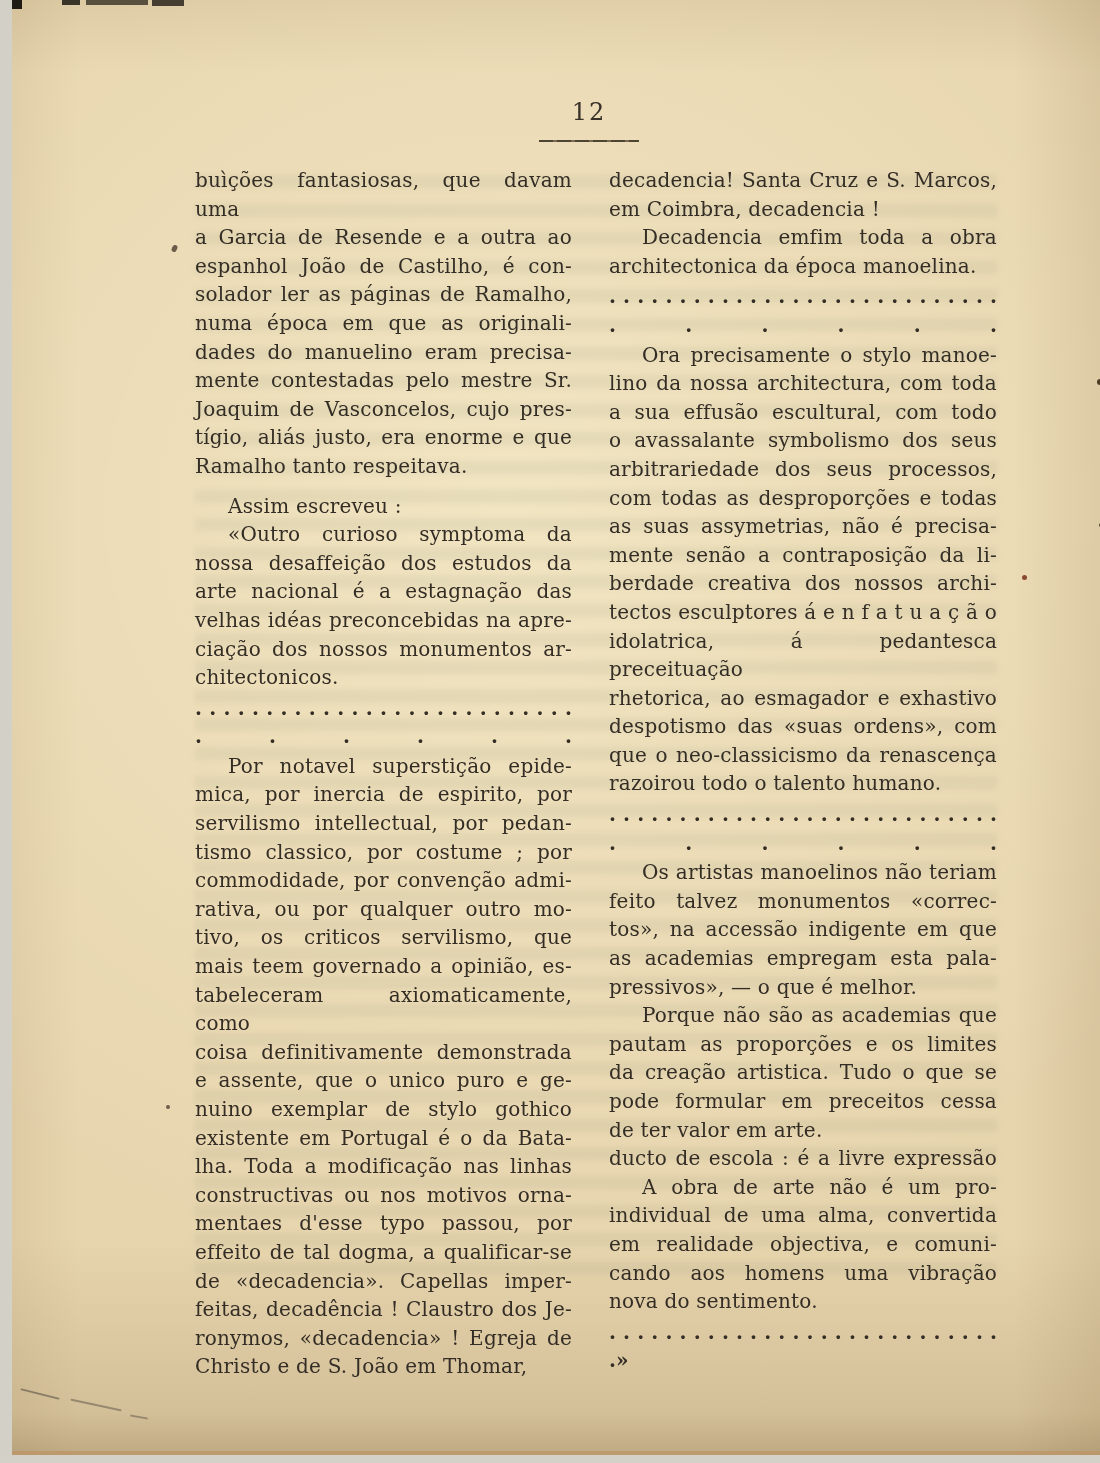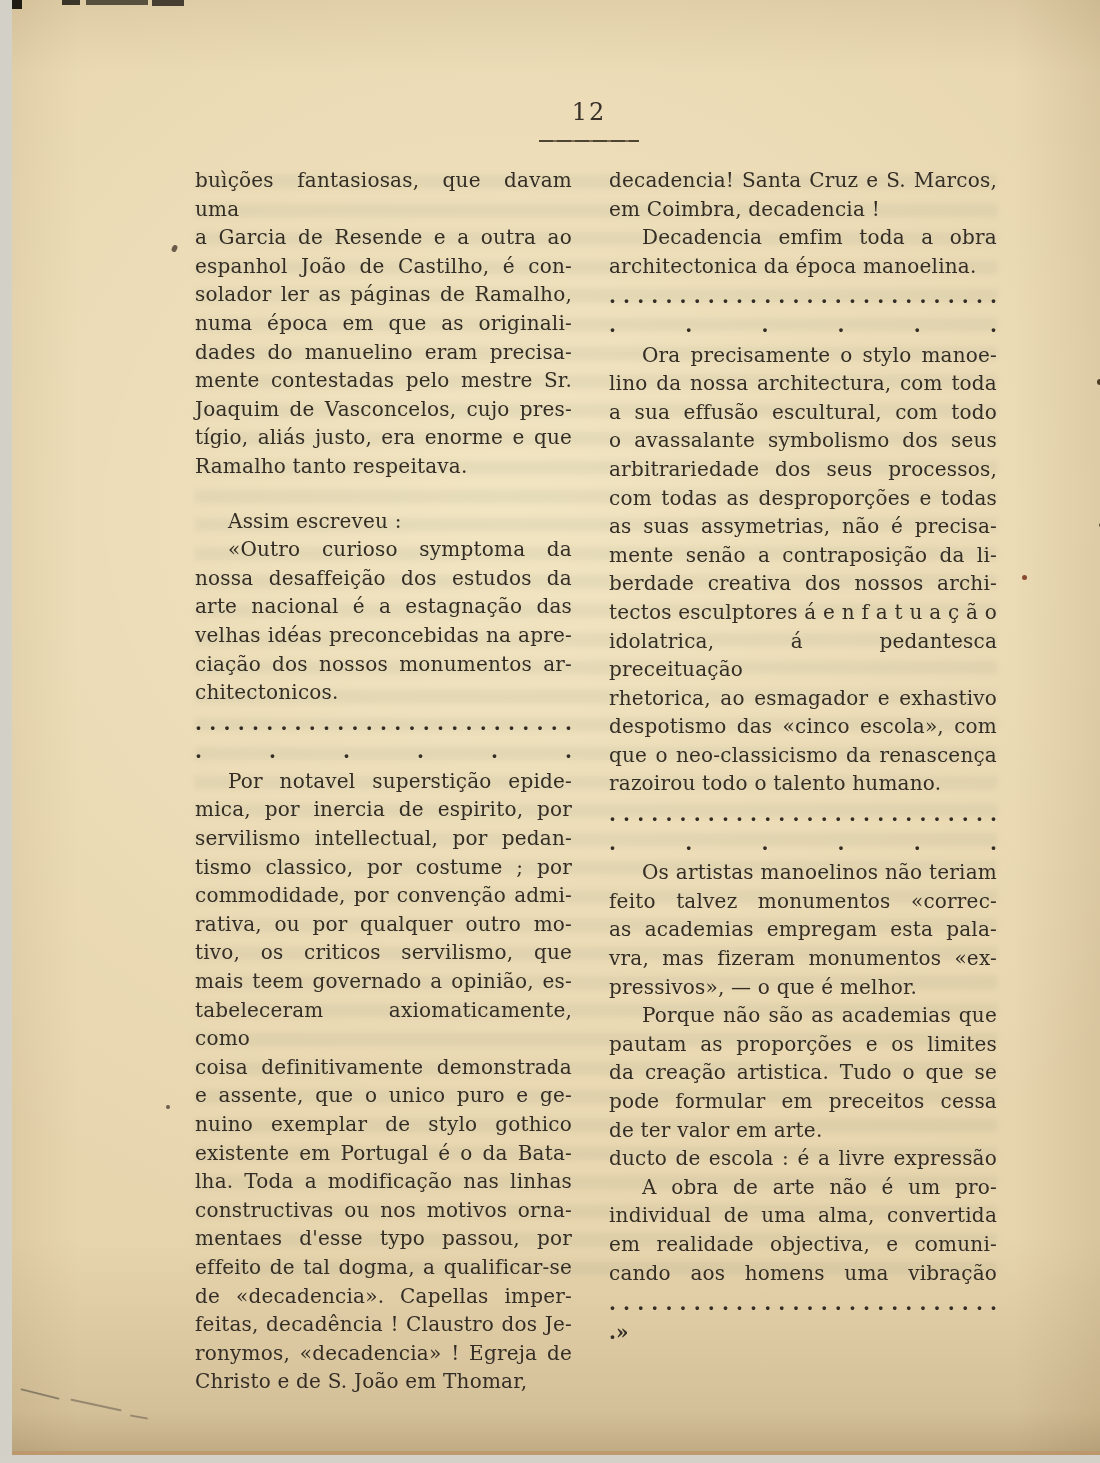--- a/index.html
+++ b/index.html
@@ -40,21 +40,21 @@
   }
   .col-left{width:377px;}
   .col-right{width:388px;}
   .line{
     font-size:20px;line-height:28.6px;
     text-align:justify;text-align-last:justify;
     letter-spacing:0.2px;
   }
   .line.end{text-align-last:left;}
   .line.indent{text-indent:33px;}
-  .para.space{margin-top:26px;}
+  .para.space{margin-top:11px;}
   .line.dots{
     font-weight:700;letter-spacing:0;margin:2px 0 1px;
   }
   
   .speck{position:absolute;border-radius:50%;}
   .topfrag{position:absolute;background:#1f1b14;}
   .scratch{position:absolute;background:#5a5248;height:2px;border-radius:2px;}
   .bottom-strip{
     position:absolute;left:0;bottom:0;width:1100px;height:8px;background:#d4d1c8;
   }
@@ -138,47 +138,48 @@
           <div class="line">a sua effusão escultural, com todo</div>
           <div class="line">o avassalante symbolismo dos seus</div>
           <div class="line">arbitrariedade dos seus processos,</div>
           <div class="line">com todas as desproporções e todas</div>
           <div class="line">as suas assymetrias, não é precisa-</div>
           <div class="line">mente senão a contraposição da li-</div>
           <div class="line">berdade creativa dos nossos archi-</div>
           <div class="line">tectos esculptores á e n f a t u a ç ã o</div>
           <div class="line">idolatrica, á pedantesca preceituação</div>
           <div class="line">rhetorica, ao esmagador e exhastivo</div>
-          <div class="line">despotismo das «cinco escola», com</div>
+          <div class="line">despotismo das «suas ordens», com</div>
           <div class="line">que o neo-classicismo da renascença</div>
           <div class="line end">razoirou todo o talento humano.</div>
         </div>
         <div class="para">
           <div class="line dots">. . . . . . . . . . . . . . . . . . . . . . . . . . . . . . . . . .</div>
         </div>
         <div class="para">
           <div class="line indent">Os artistas manoelinos não teriam</div>
           <div class="line">feito talvez monumentos «correc-</div>
+          <div class="line">tos», na accessão indigente em que</div>
           <div class="line">as academias empregam esta pala-</div>
-          <div class="line">vra, mas fizeram monumentos «ex-</div>
           <div class="line end">pressivos», — o que é melhor.</div>
         </div>
         <div class="para">
           <div class="line indent">Porque não são as academias que</div>
           <div class="line">pautam as proporções e os limites</div>
           <div class="line">da creação artistica. Tudo o que se</div>
           <div class="line">pode formular em preceitos cessa</div>
           <div class="line end">de ter valor em arte.</div>
         </div>
         <div class="para">
           <div class="line">ducto de escola : é a livre expressão</div>
           <div class="line indent">A obra de arte não é um pro-</div>
           <div class="line">individual de uma alma, convertida</div>
           <div class="line">em realidade objectiva, e comuni-</div>
           <div class="line">cando aos homens uma vibração</div>
+          <div class="line end">nova do sentimento.</div>
         </div>
         <div class="para">
           <div class="line dots">. . . . . . . . . . . . . . . . . . . . . . . . . . . . .»</div>
         </div>
       </div>
   </div>
 
   <div class="topfrag" style="left:0;top:0;width:10px;height:9px;"></div>
   <div class="topfrag" style="left:50px;top:0;width:18px;height:5px;opacity:.85;"></div>
   <div class="topfrag" style="left:74px;top:0;width:62px;height:5px;opacity:.7;"></div>

